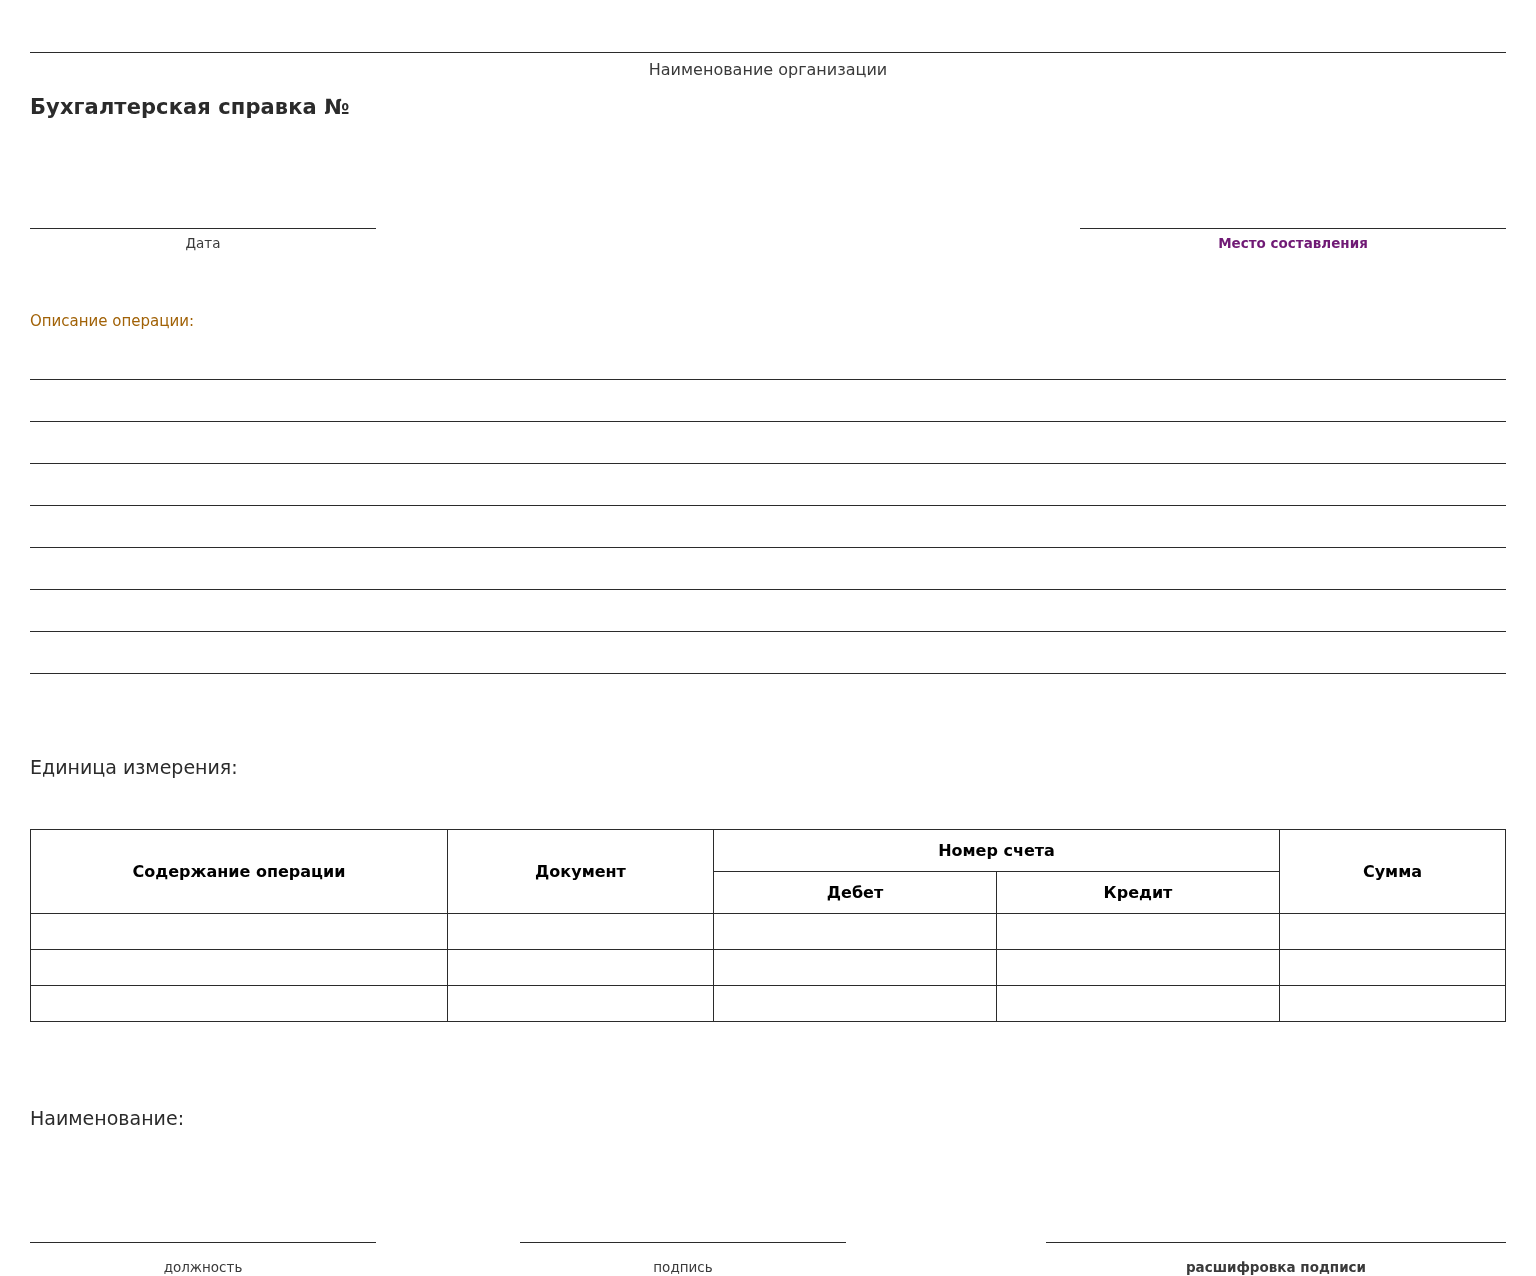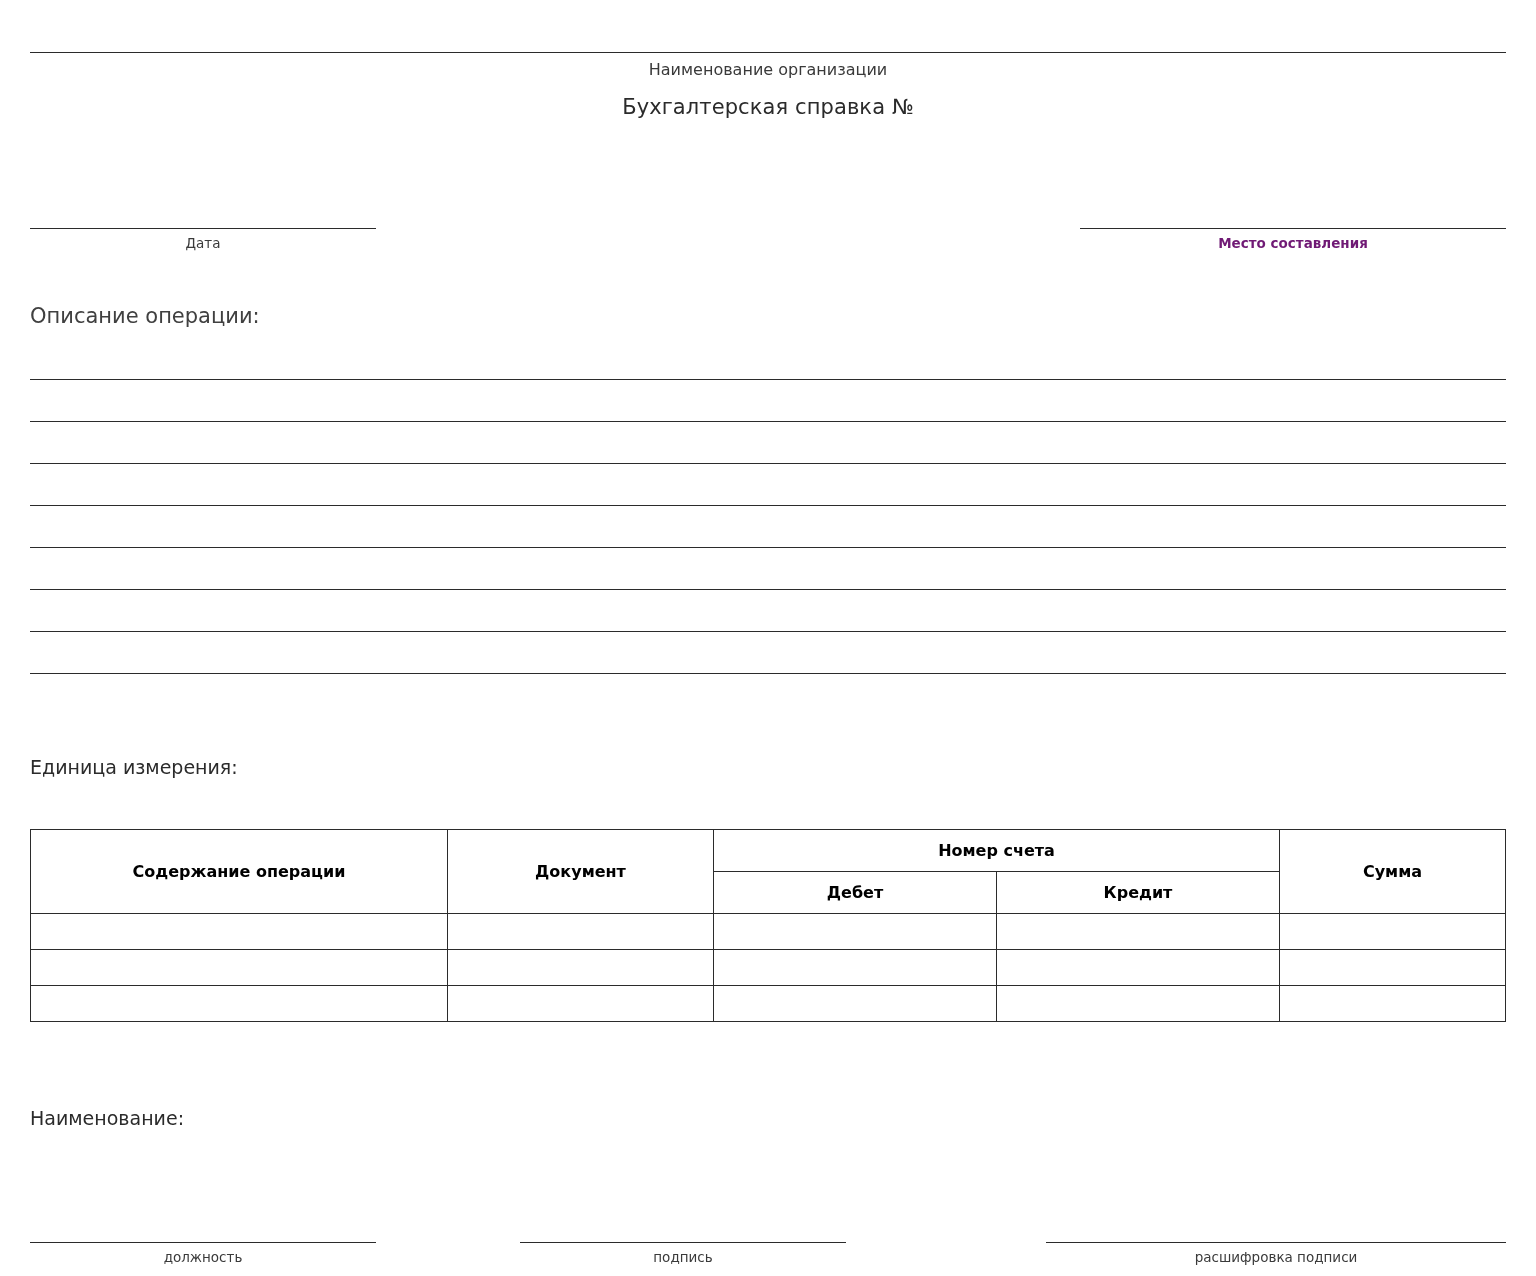--- a/index.html
+++ b/index.html
@@ -38,24 +38,24 @@
     width: 1476px;
     text-align: center;
     font-size: 16px;
     color: #3a3a3a;
   }
   .doc-title {
     position: absolute;
     left: 30px;
     top: 95px;
     width: 1476px;
-    text-align: center;
     font-size: 21px;
     color: #2b2b2b;
     letter-spacing: 0.1px;
+    font-weight: bold;
   }
 
   
   .date-rule {
     position: absolute;
     left: 30px;
     top: 228px;
     width: 346px;
     height: 0;
     border-top: 1.6px solid #2b2b2b;
@@ -85,23 +85,23 @@
     text-align: center;
     font-size: 13.5px;
     font-weight: bold;
     color: #701a75;
   }
 
   
   .desc-label {
     position: absolute;
     left: 30px;
-    top: 304px;
-    font-size: 21px;
-    color: #404040;
+    top: 312px;
+    font-size: 15px;
+    color: #a16207;
   }
   .desc-lines {
     position: absolute;
     left: 30px;
     top: 379px;
     width: 1476px;
   }
   .desc-lines .line {
     width: 1476px;
     height: 0;
@@ -162,28 +162,28 @@
   }
   .sig {
     position: absolute;
     top: 1242px;
   }
   .sig .rule {
     height: 0;
     border-top: 1.6px solid #2b2b2b;
   }
   .sig .cap {
-    margin-top: 6px;
+    margin-top: 16px;
     text-align: center;
     font-size: 13.5px;
     color: #3a3a3a;
   }
   .sig-position { left: 30px;   width: 346px; }
   .sig-sign     { left: 520px;  width: 326px; }
-  .sig-name     { left = 0; left: 1046px; width: 460px; }
+  .sig-name     { left = 0; left: 1046px; width: 460px; font-weight: bold; }
 </style>
 </head>
 <body>
 
 <div class="page">
 
   <div class="org-rule"></div>
   <div class="org-caption">Наименование организации</div>
   <div class="doc-title">Бухгалтерская справка №</div>
 

